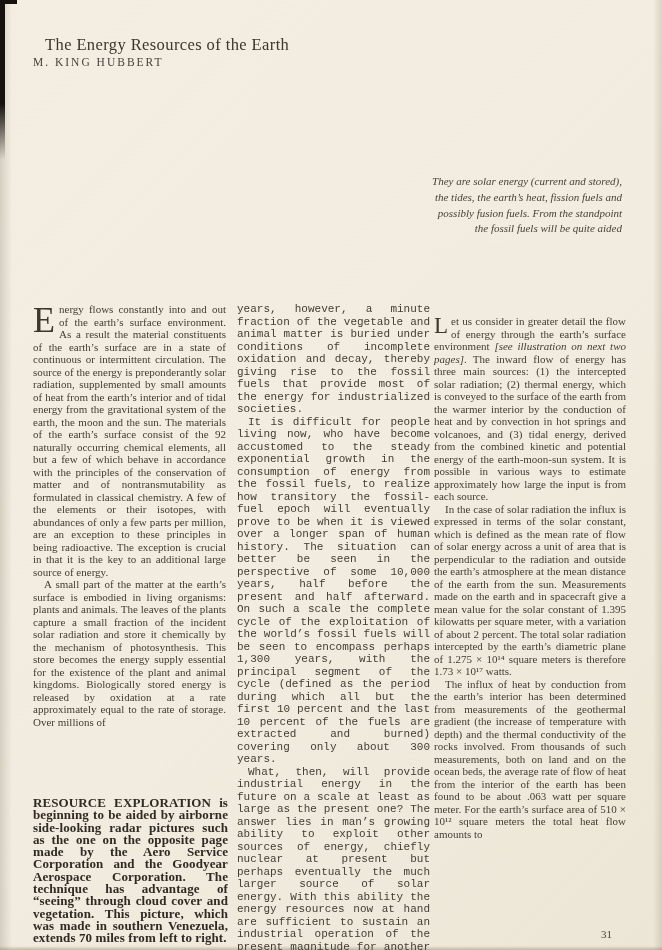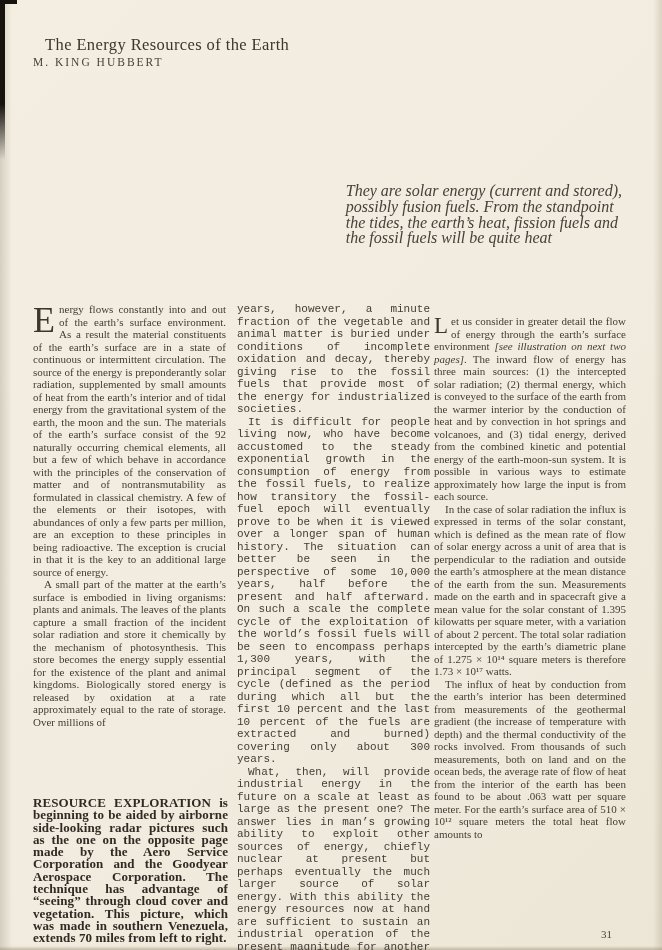--- a/index.html
+++ b/index.html
@@ -25,23 +25,23 @@
 
   .title {
     position:absolute; left:33px; top:36px;
     font-size:16.5px; line-height:18px; letter-spacing:0.4px; color:#3c362d;margin-left:12px;
   }
   .author {
     position:absolute; left:33px; top:56px;
     font-size:11.5px; letter-spacing:2px; color:#46413a;
   }
   .epigraph {
-    position:absolute; top:183px; right:40px;
-    text-align:left; font-style:italic;
-    font-size:16px; line-height:15.8px; color:#46413a;
+    position:absolute; top:174px; right:40px;
+    text-align:right; font-style:italic;
+    font-size:11px; line-height:15.8px; color:#46413a;
   }
   .col {
     position:absolute; top:303px; width:193px;
     font-size:11px; line-height:12.5px;
     text-align:justify; text-justify:inter-word;
     hyphens:auto; -webkit-hyphens:auto;
   }
   #col1 { left:33px; }
   #col2 { left:237px;font-family:Liberation Mono, monospace; }
   #col3 { left:434px; width:192px; }
@@ -75,23 +75,23 @@
   <div class="edge-left-black"></div>
   <div class="edge-top-black"></div>
   <div class="edge-right-shade"></div>
   <div class="edge-bottom-shade"></div>
 
   <div class="title">The Energy Resources of the Earth</div>
   <div class="author">M. KING HUBBERT</div>
 
   <div class="epigraph">
     <div>They are solar energy (current and stored),</div>
+    <div>the tides, the earth’s heat, fission fuels and</div>
     <div>possibly fusion fuels. From the standpoint</div>
-    <div>the tides, the earth’s heat, fission fuels and</div>
-    <div>the fossil fuels will be quite heat</div>
+    <div>the fossil fuels will be quite aided</div>
   </div>
 
   <div class="col" id="col1">
     <p><span class="dropcap3">E</span><span>nergy flows constantly into and out of the earth’s surface environment. As a result the material constituents of the earth’s surface are in a state of continuous or intermittent circulation. The source of the energy is preponderantly solar radiation, supplemented by small amounts of heat from the earth’s interior and of tidal energy from the gravitational system of the earth, the moon and the sun. The materials of the earth’s surface consist of the 92 naturally occurring chemical elements, all but a few of which behave in accordance with the principles of the conservation of matter and of nontransmutability as formulated in classical chemistry. A few of the elements or their isotopes, with abundances of only a few parts per million, are an exception to these principles in being radioactive. The exception is crucial in that it is the key to an additional large source of energy.</span></p>
     <p class="indent"><span>A small part of the matter at the earth’s surface is embodied in living organisms: plants and animals. The leaves of the plants capture a small fraction of the incident solar radiation and store it chemically by the mechanism of photosynthesis. This store becomes the energy supply essential for the existence of the plant and animal kingdoms. Biologically stored energy is released by oxidation at a rate approximately equal to the rate of storage. Over millions of</span></p>
   </div>
 
   <div class="caption">RESOURCE EXPLORATION is beginning to be aided by airborne side-looking radar pictures such as the one on the opposite page made by the Aero Service Corporation and the Goodyear Aerospace Corporation. The technique has advantage of “seeing” through cloud cover and vegetation. This picture, which was made in southern Venezuela, extends 70 miles from left to right.</div>
 
   <div class="col" id="col2">

